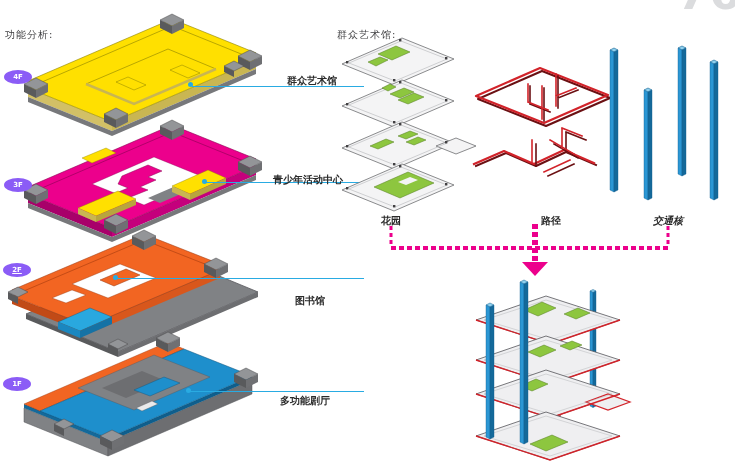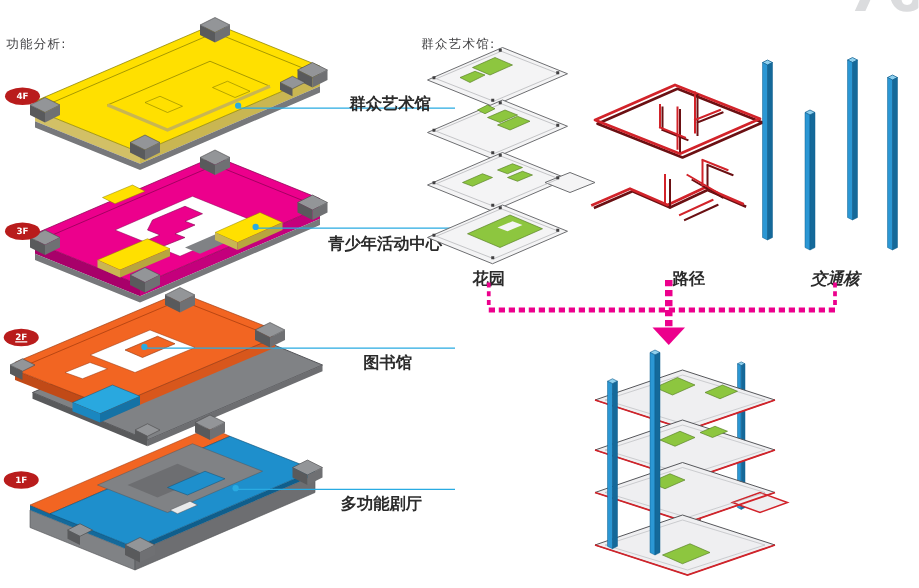--- a/index.html
+++ b/index.html
@@ -1,24 +1,24 @@
 <!DOCTYPE html>
 <html><head>
 <meta charset="utf-8">
 <style>
   html,body{margin:0;padding:0;background:#fff;}
   .canvas{position:relative;width:735px;height:470px;background:#ffffff;overflow:hidden;
           font-family:"DejaVu Sans","Liberation Sans",sans-serif;}
   .title{position:absolute;font-size:10px;font-weight:normal;color:#3f3f41;letter-spacing:1px;margin-top:24px;}
-  .badge{position:absolute;width:28px;height:14px;border-radius:50%;background:#b91c1c;color:#fff;
+  .badge{position:absolute;width:28px;height:14px;border-radius:50%;background:#8b5cf6;color:#fff;
          font-size:7px;font-weight:bold;display:flex;align-items:center;justify-content:center;}
   .leader{position:absolute;height:1px;background:#29ABE2;}
   .ldot{position:absolute;width:5px;height:5px;border-radius:50%;background:#29ABE2;}
-  .flabel{position:absolute;width:120px;text-align:center;font-size:13px;font-weight:bold;color:#2b2b2b;}
-  .legend-label{position:absolute;width:60px;text-align:center;font-size:13px;font-weight:bold;color:#2b2b2b;}
+  .flabel{position:absolute;width:120px;text-align:center;font-size:10px;font-weight:bold;color:#2b2b2b;}
+  .legend-label{position:absolute;width:60px;text-align:center;font-size:10px;font-weight:bold;color:#2b2b2b;}
   .corner{position:absolute;right:0;top:0;width:58px;height:17px;overflow:hidden;}
   .corner span{display:block;margin-top:-30px;font-size:46px;font-weight:bold;color:#DBDCDE;line-height:1;text-align:right;}
   svg{position:absolute;display:block;}
 </style>
 </head>
 <body>
 
 <div class="canvas">
 
   <div class="title" style="left:5px;top:4px;">功能分析:</div>
@@ -86,21 +86,21 @@
       <path d="M2,74 L14,80 L14,88 L2,82 Z" fill="#595A5C"></path>
         <path d="M14,80 L26,74 L26,82 L14,88 Z" fill="#6F7073"></path>
       <path d="M82,104 L94,98 L106,104 L94,110 Z" fill="#939598" stroke="#4a4a4c" stroke-width="0.5"></path>
       <path d="M82,104 L94,110 L94,118 L82,112 Z" fill="#595A5C"></path>
         <path d="M94,110 L106,104 L106,112 L94,118 Z" fill="#6F7073"></path>
     </g>
   </svg>
   <div class="badge" style="left:4px;top:178px;">3F</div>
   <div class="ldot" style="left:202px;top:179px;"></div>
   <div class="leader" style="left:206px;top:182px;width:158px;"></div>
-  <div class="flabel" style="left:248px;top:186px;">青少年活动中心</div>
+  <div class="flabel" style="left:248px;top:173px;">青少年活动中心</div>
 
   <svg style="left:8px;top:224px;" width="258" height="136" viewBox="0 0 258 136">
     <path d="M18,90 L158,30 L250,68 L110,128 Z" fill="#808285" stroke="#55565A" stroke-width="0.8"></path>
     <path d="M18,90 L110,128 L110,133 L18,95 Z" fill="#595A5C"></path>
     <path d="M110,128 L250,68 L250,73 L110,133 Z" fill="#6d6e71"></path>
     <path d="M4,66 L136,10 L212,40 L80,96 Z" fill="#F26522" stroke="#96350c" stroke-width="0.5"></path>
     <path d="M4,72 L80,102 L80,110 L4,80 Z" fill="#C14A17"></path>
     <path d="M80,102 L212,46 L212,54 L80,110 Z" fill="#D8571C"></path>
     <path d="M4,72 L136,16 L212,46 L80,102 Z" fill="#F26522" stroke="#96350c" stroke-width="0.5"></path>
     <path d="M64,60 L112,40 L148,54 L100,74 Z" fill="#FFFFFF" stroke="#96350c" stroke-width="0.4"></path>
@@ -118,21 +118,21 @@
         <path d="M208,46 L220,40 L220,48 L208,54 Z" fill="#6F7073"></path>
       <path d="M0,68 L10,63 L20,68 L10,73 Z" fill="#939598" stroke="#4a4a4c" stroke-width="0.5"></path>
       <path d="M0,68 L10,73 L10,80 L0,75 Z" fill="#595A5C"></path>
       <path d="M100,120 L110,115 L120,120 L110,125 Z" fill="#939598" stroke="#4a4a4c" stroke-width="0.5"></path>
       <path d="M100,120 L110,125 L110,132 L100,127 Z" fill="#595A5C"></path>
     </g>
   </svg>
   <div class="badge" style="left:3px;top:263px;text-decoration:underline;">2F</div>
   <div class="ldot" style="left:113px;top:275px;"></div>
   <div class="leader" style="left:117px;top:278px;width:247px;"></div>
-  <div class="flabel" style="left:250px;top:281px;">图书馆</div>
+  <div class="flabel" style="left:250px;top:294px;">图书馆</div>
 
   <svg style="left:18px;top:330px;" width="244" height="132" viewBox="0 0 244 132">
     <path d="M6,78 L90,112 L90,126 L6,92 Z" fill="#808285" stroke="#55565A" stroke-width="0.5"></path>
     <path d="M90,112 L234,50 L234,64 L90,126 Z" fill="#6d6e71" stroke="#55565A" stroke-width="0.5"></path>
     <path d="M6,74 L90,108 L90,112 L6,78 Z" fill="#14699A"></path>
     <path d="M90,108 L234,46 L234,50 L90,112 Z" fill="#0F5E8C"></path>
     <path d="M6,74 L150,12 L166,19 L22,81 Z" fill="#F26522" stroke="#96350c" stroke-width="0.4"></path>
     <path d="M22,81 L166,19 L234,46 L90,108 Z" fill="#1E8FCC" stroke="#0d5078" stroke-width="0.5"></path>
     <path d="M60,58 L136,25 L192,47 L116,80 Z" fill="#808285" stroke="#55565a" stroke-width="0.4"></path>
     <path d="M84,58 L124,41 L148,51 L108,68 Z" fill="#6d6e71"></path>

